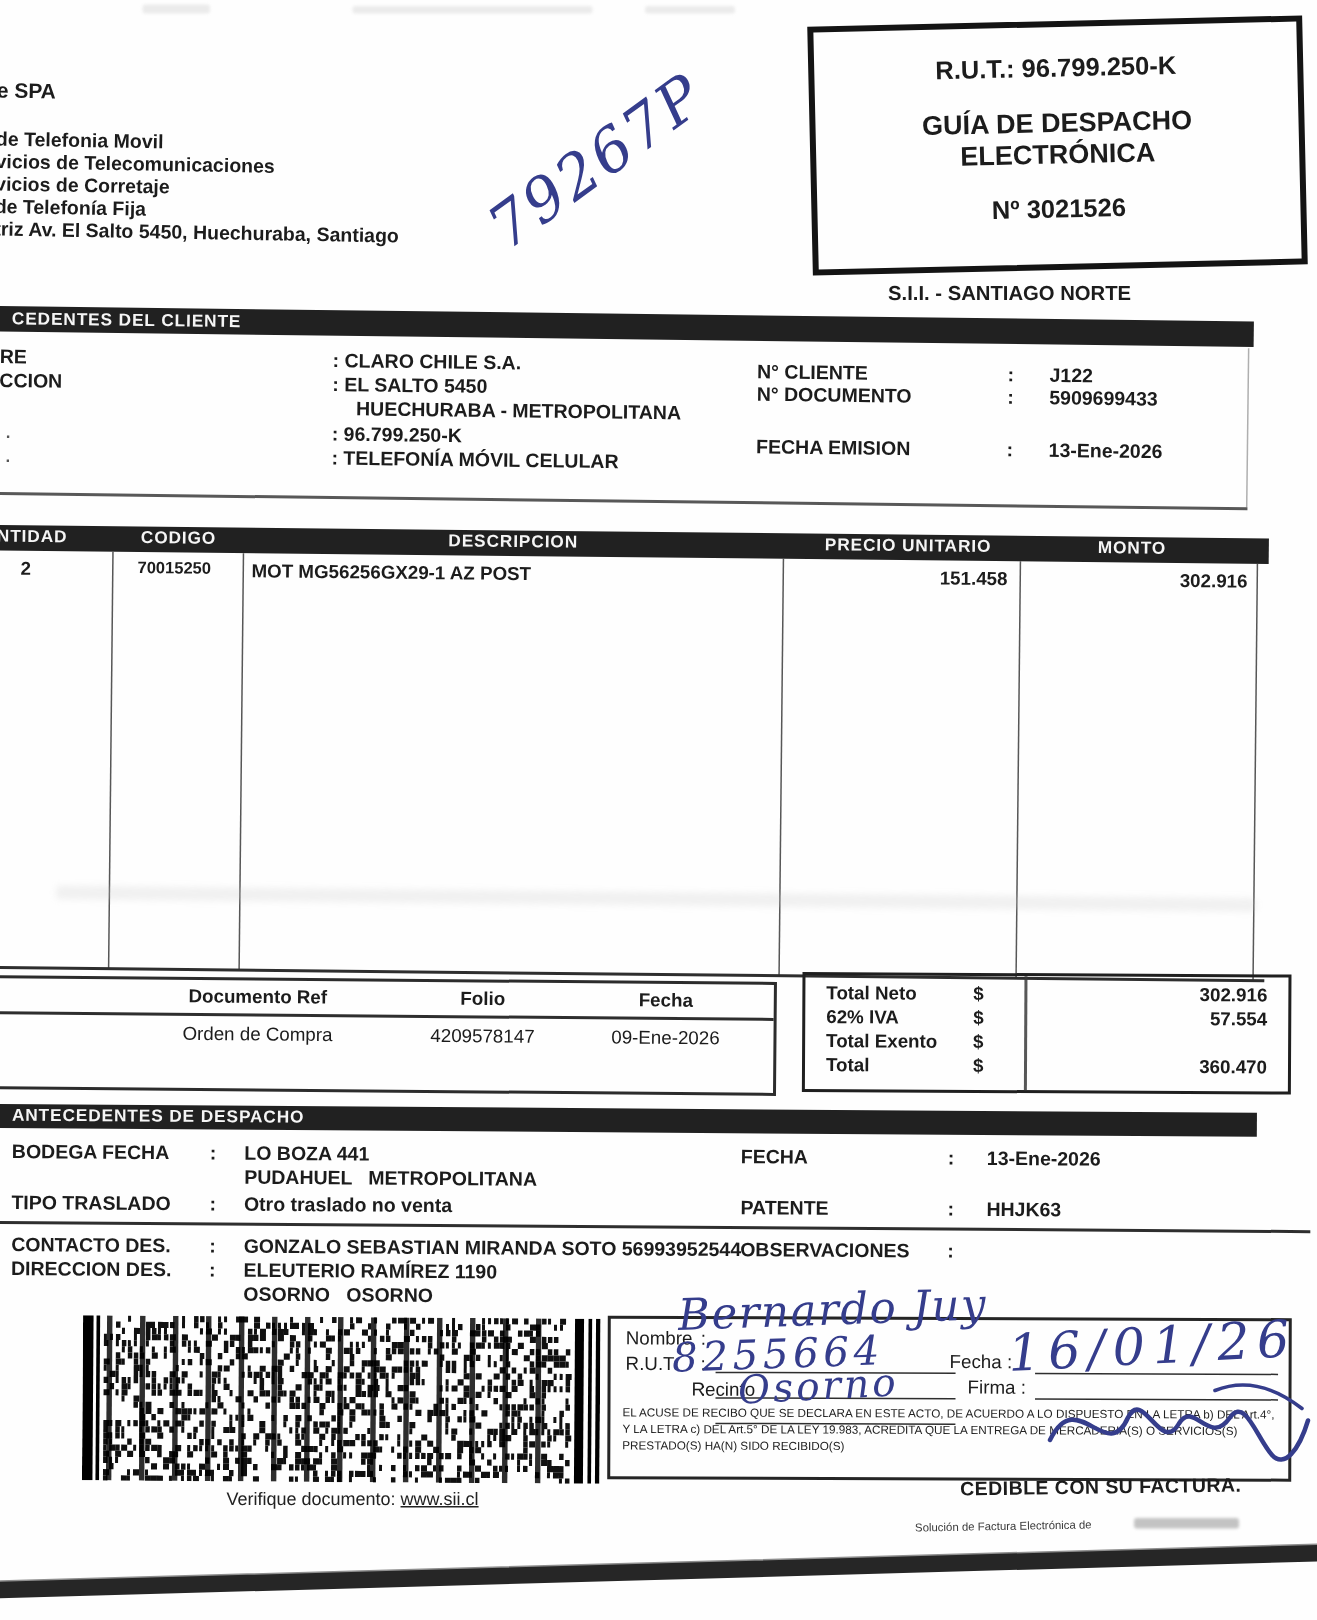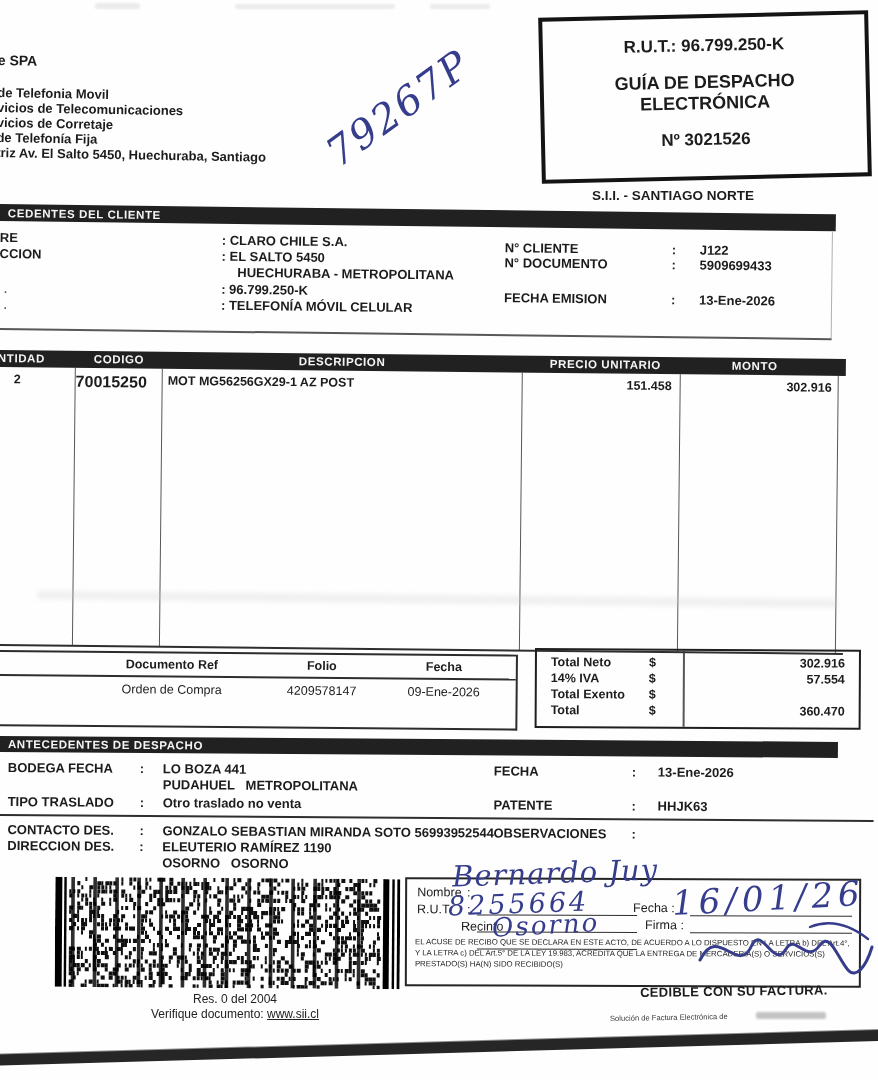--- a/index.html
+++ b/index.html
@@ -78,21 +78,21 @@
   <div class="abs scanrot" style="left:-6px;top:350px;width:852px;height:296px;transform:rotate(0.6deg);">
     <div class="bar" style="width:852px;height:17px;padding-left:0;">
       <span class="abs" style="left:4px;top:2px;">NTIDAD</span>
       <span class="abs" style="left:100px;top:2px;">CODIGO</span>
       <span class="abs" style="left:305px;top:2px;">DESCRIPCION</span>
       <span class="abs" style="left:556px;top:2px;">PRECIO UNITARIO</span>
       <span class="abs" style="left:738px;top:2px;">MONTO</span>
     </div>
     <div>
       <span class="abs b" style="left:20px;top:22px;font-size:12.5px;">2</span>
-      <span class="abs b" style="left:82px;top:22px;font-size:16px;">70015250</span>
+      <span class="abs b" style="left:98px;top:22px;font-size:11px;">70015250</span>
       <span class="abs b" style="left:174px;top:22px;font-size:12.5px;">MOT MG56256GX29-1 AZ POST</span>
       <span class="cell-r b" style="left:528px;top:22px;width:150px;font-size:12.5px;">151.458</span>
       <span class="cell-r b" style="left:688px;top:22px;width:150px;font-size:12.5px;">302.916</span>
     </div>
     <div class="vline" style="left:81px;top:17px;height:278px;"></div>
     <div class="vline" style="left:168px;top:17px;height:278px;"></div>
     <div class="vline" style="left:528px;top:17px;height:278px;"></div>
     <div class="vline" style="left:686px;top:17px;height:278px;"></div>
     <div class="vline" style="left:844px;top:17px;height:278px;"></div>
     <div class="hline" style="left:0;top:294px;width:852px;height:1.6px;"></div>
@@ -107,21 +107,21 @@
     <span class="abs" style="left:94px;top:29px;width:180px;text-align:center;font-size:12.5px;">Orden de Compra</span>
     <span class="abs" style="left:274px;top:29px;width:120px;text-align:center;font-size:12.5px;">4209578147</span>
     <span class="abs" style="left:396px;top:29px;width:120px;text-align:center;font-size:12.5px;">09-Ene-2026</span>
   </div>
 
   <div class="abs scanrot" style="left:535px;top:648px;width:322px;height:76px;border:2.5px solid #1f1f1f;transform:rotate(0.3deg);font-size:12.5px;">
     <div class="vline" style="left:146px;top:0;height:76px;width:2px;"></div>
     <span class="abs b" style="left:14px;top:5px;">Total Neto</span>
     <span class="abs b" style="left:112px;top:5px;">$</span>
     <span class="cell-r b" style="left:160px;top:5px;width:148px;">302.916</span>
-    <span class="abs b" style="left:14px;top:21px;">14% IVA</span>
+    <span class="abs b" style="left:14px;top:21px;">62% IVA</span>
     <span class="abs b" style="left:112px;top:21px;">$</span>
     <span class="cell-r b" style="left:160px;top:21px;width:148px;text-align:right;">57.554</span>
     <span class="abs b" style="left:14px;top:37px;">Total Exento</span>
     <span class="abs b" style="left:112px;top:37px;">$</span>
     <span class="cell-r b" style="left:160px;top:37px;width:148px;"></span>
     <span class="abs b" style="left:14px;top:53px;">Total</span>
     <span class="abs b" style="left:112px;top:53px;">$</span>
     <span class="cell-r b" style="left:160px;top:53px;width:148px;">360.470</span>
   </div>
 
@@ -1121,21 +1121,20 @@
         <rect x="280" y="0" width="3.6" height="110" fill="#000" opacity="0.82"></rect>
         <rect x="302" y="0" width="3.6" height="110" fill="#000" opacity="0.82"></rect>
         <rect x="0" y="0" width="7" height="110" fill="#000"></rect>
         <rect x="9" y="0" width="2.4" height="110" fill="#000"></rect>
         <rect x="328" y="0" width="6" height="110" fill="#000"></rect>
         <rect x="337" y="0" width="2.4" height="110" fill="#000"></rect>
         <rect x="342" y="0" width="3" height="110" fill="#000"></rect>
       </svg>
   </div>
   <div class="abs legend" style="left:85px;top:992px;width:300px;text-align:center;line-height:15px;">
-    <div>Res. 0 del 2004</div>
     <div><span>Verifique documento: </span><span style="text-decoration:underline;">www.sii.cl</span></div>
   </div>
 
   <div class="abs" style="left:405px;top:878px;width:452px;height:105px;border:2px solid #252525;transform:rotate(0.2deg);font-size:12.5px;">
     <span class="abs" style="left:10px;top:6px;">Nombre</span>
     <span class="abs" style="left:60px;top:6px;">:</span>
     <span class="abs" style="left:10px;top:23px;">R.U.T</span>
     <span class="abs" style="left:60px;top:23px;">:</span>
     <span class="abs" style="left:10px;top:40px;margin-left:44px;">Recinto</span>
     <span class="abs" style="left:60px;top:40px;">:</span>

